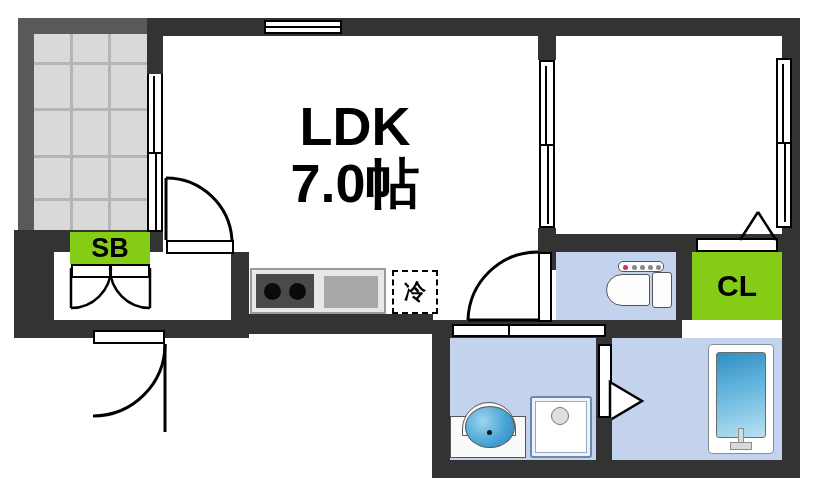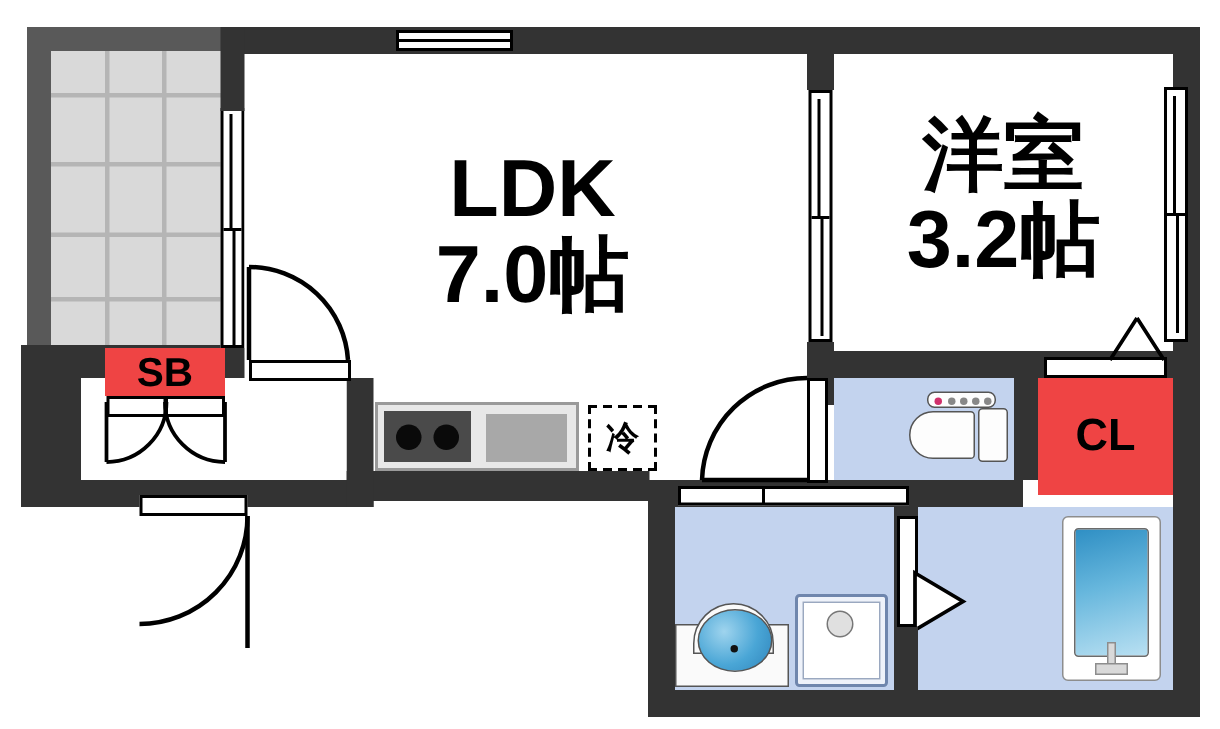--- a/index.html
+++ b/index.html
@@ -5,21 +5,21 @@
   html,body{margin:0;padding:0;background:#ffffff;}
   body{font-family:"Liberation Sans","DejaVu Sans",sans-serif;}
   #plan{position:relative;width:813px;height:486px;background:#ffffff;overflow:hidden;}
   .abs{position:absolute;box-sizing:border-box;}
   
   .wall{background:#333333;}
   .wall-gray{background:#595959;}
   .room{background:#ffffff;}
   
   .fill-balcony{background:#d9d9d9;}
-  .fill-pink{background:#ef4444;}
+  .fill-pink{background:#84cc16;}
   .fill-blue{background:#c3d3ee;}
   .fill-gray{background:#d4d4d4;}
   .fill-white{background:#ffffff;}
   
   .label{display:flex;align-items:center;justify-content:center;color:#000;font-weight:bold;line-height:1.05;}
   .lbl-room{font-size:54px;letter-spacing:0px;}
   .lbl-cl{font-size:30px;}
   .lbl-sb{font-size:27px;}
   .lbl-genkan{font-size:27px;}
   .lbl-fridge{font-size:22px;}
@@ -128,38 +128,34 @@
     <line x1="0" y1="0" x2="0" y2="62" stroke="#000" stroke-width="3"></line>
   </svg>
 
   <div class="abs room" style="left:556px;top:36px;width:226px;height:204px;"></div>
 
   <div class="abs wall" style="left:538px;top:18px;width:18px;height:42px;"></div>
   <div class="abs wall" style="left:538px;top:228px;width:18px;height:24px;"></div>
 
   <div class="abs wall" style="left:538px;top:234px;width:262px;height:18px;"></div>
 
-  <div class="abs label stack" style="left:566px;top:62px;width:206px;height:140px;">
-    <div class="lbl-room">洋室</div>
-    <div class="lbl-room l2">3.2帖</div>
-  </div>
 
   <div class="abs slid-v" style="left:539px;top:60px;width:16px;height:168px;">
     <div class="sash abs" style="left:4px;top:4px;width:2px;height:80px;"></div>
     <div class="sash abs" style="left:0px;top:82px;width:12px;height:2px;"></div>
     <div class="sash abs" style="left:6px;top:84px;width:2px;height:78px;"></div>
   </div>
 
   <div class="abs slid-v" style="left:776px;top:58px;width:16px;height:170px;">
     <div class="sash abs" style="left:4px;top:4px;width:2px;height:80px;"></div>
     <div class="sash abs" style="left:0px;top:82px;width:12px;height:2px;"></div>
     <div class="sash abs" style="left:6px;top:84px;width:2px;height:78px;"></div>
   </div>
 
-  <div class="abs fill-pink label" style="left:692px;top:252px;width:90px;height:78px;">
+  <div class="abs fill-pink label" style="left:692px;top:252px;width:90px;height:68px;">
     <span class="lbl-cl">CL</span>
   </div>
 
   <div class="abs win-h" style="left:696px;top:238px;width:82px;height:14px;"></div>
   <svg class="arc" style="left:740px;top:212px;width:40px;height:30px;">
     <path d="M 18 0 L 0 28 M 18 0 L 36 28" fill="none" stroke="#000" stroke-width="2.5"></path>
   </svg>
 
   <div class="abs wall" style="left:538px;top:252px;width:18px;height:18px;"></div>
   <div class="abs fill-blue" style="left:556px;top:252px;width:126px;height:68px;"></div>

